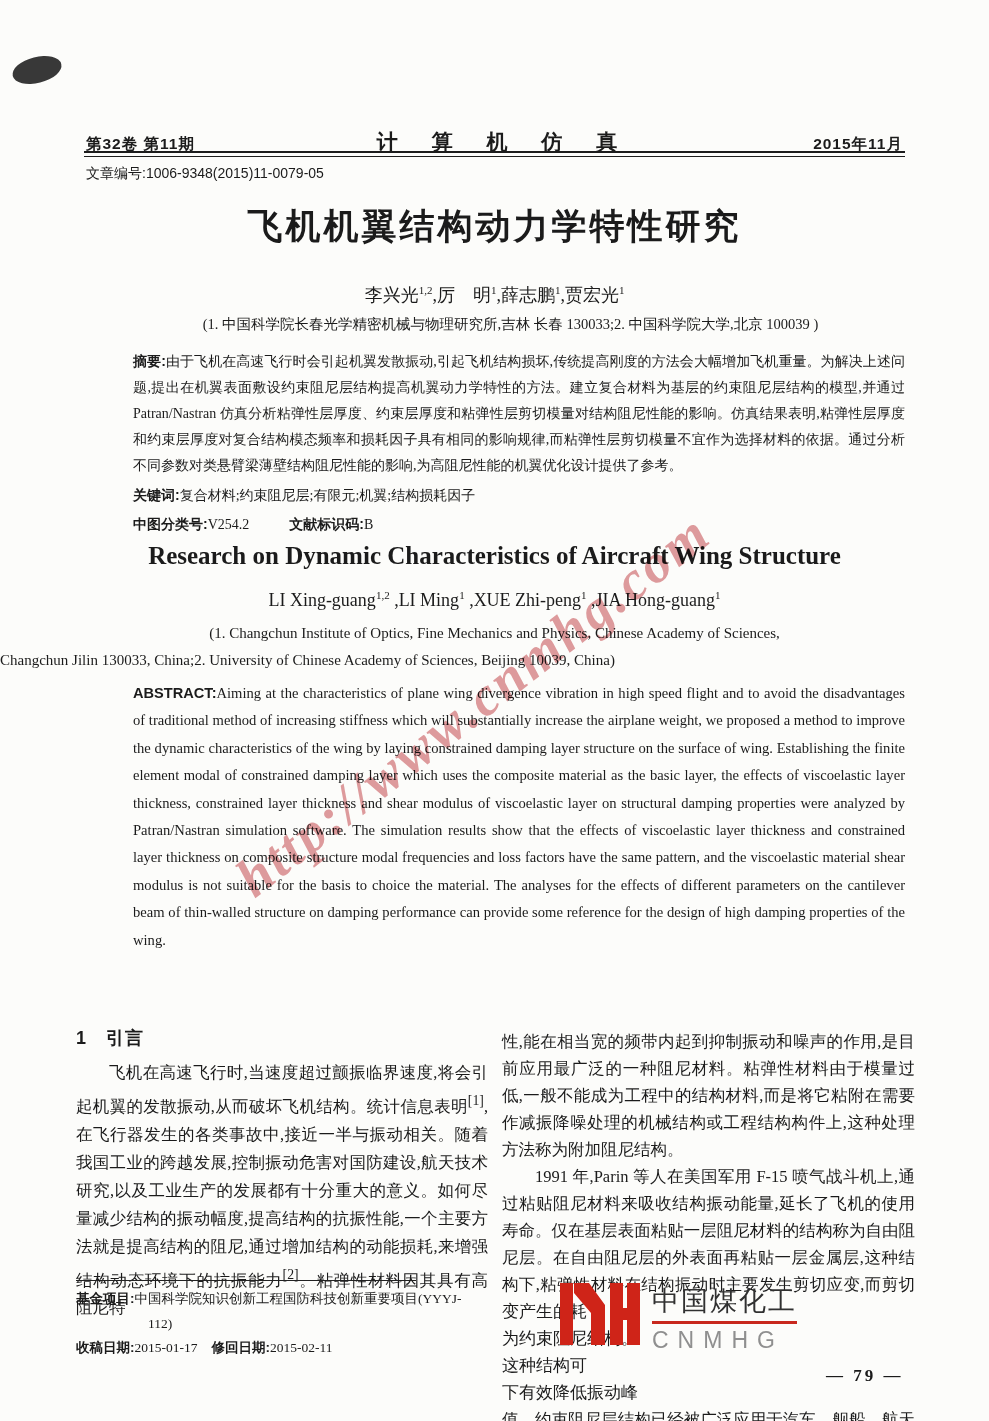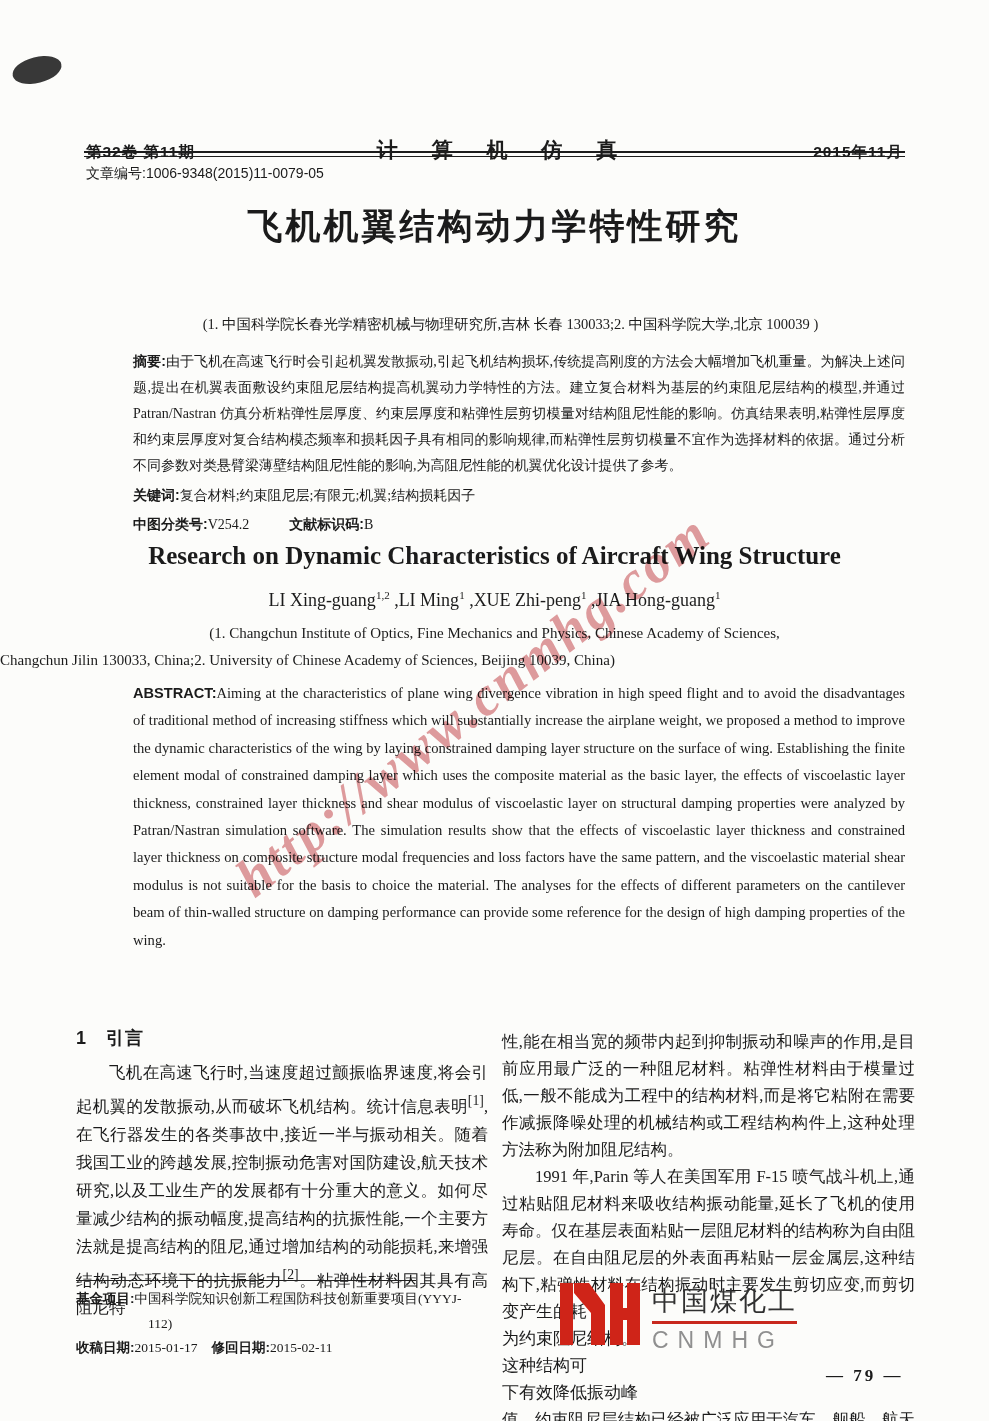--- a/index.html
+++ b/index.html
@@ -1,19 +1,19 @@
 <!DOCTYPE html>
 <html><head>
 <meta charset="utf-8">
 <style>
   html,body{margin:0;padding:0;background:#e8e8e6;}
   .page{position:relative;width:989px;height:1421px;margin:0 auto;background:#fcfcfa;
         font-family:"Liberation Serif","DejaVu Serif",serif;color:#1b1b1b;overflow:hidden;}
   
-  .hdr{position:absolute;top:136px;left:86px;width:817px;display:flex;justify-content:space-between;align-items:baseline;}
+  .hdr{position:absolute;top:128px;left:86px;width:817px;display:flex;justify-content:space-between;align-items:baseline;}
   .hdr-side{font-size:15.5px;font-weight:bold;letter-spacing:1px;font-family:"Liberation Sans",sans-serif;}
   .hdr-journal{font-size:21px;font-weight:bold;letter-spacing:14px;font-family:"Liberation Sans",sans-serif;}
   .hdr-rule{position:absolute;top:151px;left:84px;width:821px;height:3px;border-top:2.5px solid #1c1c1c;border-bottom:1.5px solid #1c1c1c;}
   .artno{position:absolute;top:165px;left:86px;font-size:14px;font-weight:normal;font-family:"Liberation Sans",sans-serif;}
   
   .title-cn{position:absolute;top:203px;left:0;width:100%;text-align:center;font-size:35px;font-weight:bold;
             letter-spacing:3px;font-family:"Liberation Sans",sans-serif;}
   .authors-cn{position:absolute;top:283px;left:0;width:100%;text-align:center;font-size:18px;}
   .authors-cn sup,.authors-en sup{font-size:11px;}
   .affil-cn{position:absolute;top:315px;left:16px;width:100%;text-align:center;font-size:14.5px;}
@@ -67,20 +67,23 @@
 
   <div class="hdr">
     <span class="hdr-side">第32卷  第11期</span>
     <span class="hdr-journal">计 算 机 仿 真</span>
     <span class="hdr-side">2015年11月</span>
   </div>
   <div class="hdr-rule"></div>
   <div class="artno">文章编号:1006-9348(2015)11-0079-05</div>
 
   <div class="title-cn">飞机机翼结构动力学特性研究</div>
+  <div class="authors-cn">
+    <span>李兴光</span><sup>1,2</sup><span>,厉　明</span><sup>1</sup><span>,薛志鹏</span><sup>1</sup><span>,贾宏光</span><sup>1</sup>
+  </div>
   <div class="affil-cn">(1. 中国科学院长春光学精密机械与物理研究所,吉林 长春 130033;2. 中国科学院大学,北京 100039 )</div>
 
   <div class="absblock">
     <div><span class="blabel">摘要:</span><span>由于飞机在高速飞行时会引起机翼发散振动,引起飞机结构损坏,传统提高刚度的方法会大幅增加飞机重量。为解决上述问题,提出在机翼表面敷设约束阻尼层结构提高机翼动力学特性的方法。建立复合材料为基层的约束阻尼层结构的模型,并通过 Patran/Nastran 仿真分析粘弹性层厚度、约束层厚度和粘弹性层剪切模量对结构阻尼性能的影响。仿真结果表明,粘弹性层厚度和约束层厚度对复合结构模态频率和损耗因子具有相同的影响规律,而粘弹性层剪切模量不宜作为选择材料的依据。通过分析不同参数对类悬臂梁薄壁结构阻尼性能的影响,为高阻尼性能的机翼优化设计提供了参考。</span></div>
     <div class="kwline"><span class="blabel">关键词:</span><span>复合材料;约束阻尼层;有限元;机翼;结构损耗因子</span></div>
     <div class="clcline"><span class="blabel">中图分类号:</span><span>V254.2</span><span class="clc-gap"></span><span class="blabel">文献标识码:</span><span>B</span></div>
   </div>
 
   <div class="title-en">Research on Dynamic Characteristics of Aircraft Wing Structure</div>
   <div class="authors-en">

